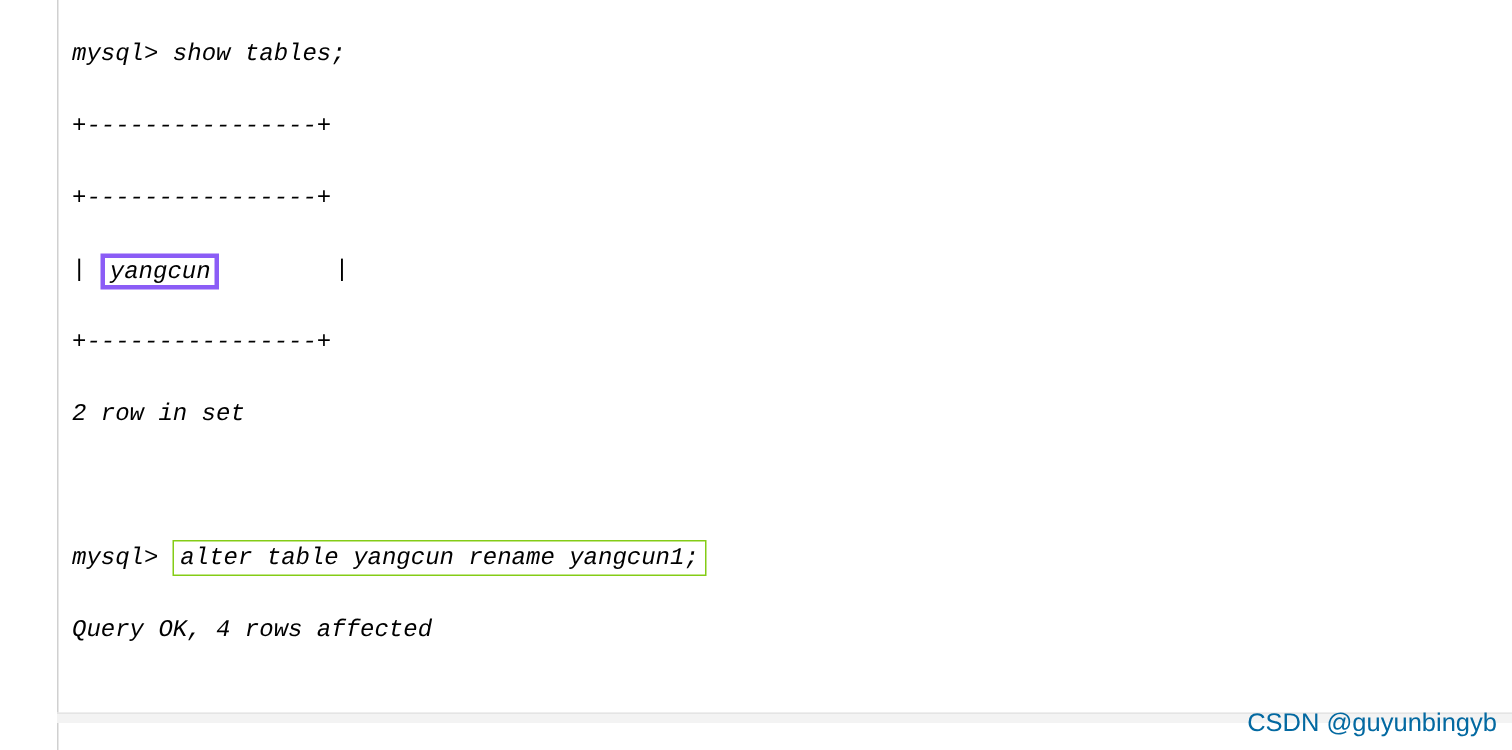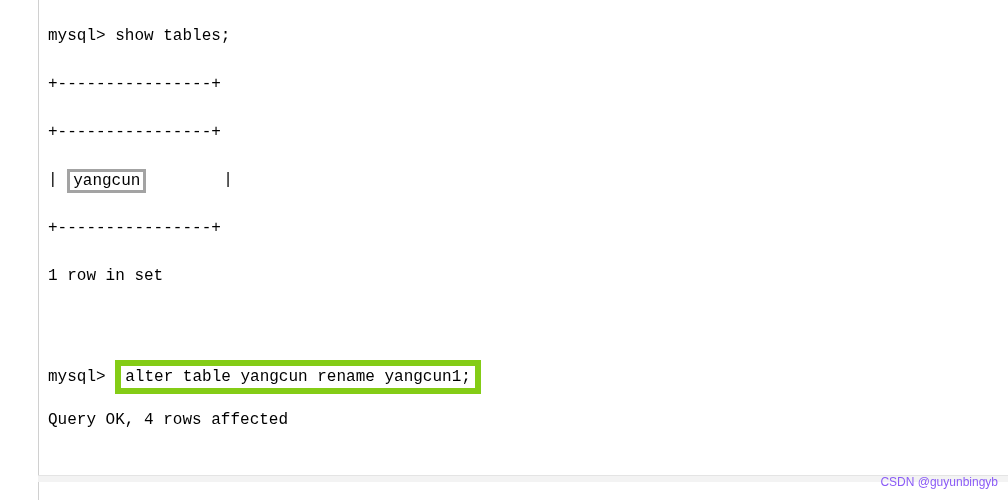--- a/index.html
+++ b/index.html
@@ -22,44 +22,45 @@
     }
     .left-border {
       position: absolute;
       left: 38px;
       top: 0;
       bottom: 0;
       width: 1px;
       background: #d0d0d0;
     }
     .highlight-red {
-      border: 3px solid #a3a3a3;
+      border: 3px solid #8b5cf6;
       padding: 0 3px;
       display: inline-block;
       line-height: 18px;
       position: relative;
       top: 1px;
     }
     .highlight-orange {
-      border: 6px solid #84cc16;
+      border: 1px solid #84cc16;
       padding: 1px 4px;
       display: inline-block;
       line-height: 20px;
       position: relative;
     }
     .watermark {
       position: absolute;
       bottom: 6px;
       right: 10px;
       font-family: Arial, sans-serif;
-      font-size: 12px;
-      color: #8b5cf6;
+      font-size: 17px;
+      color: #0369a1;
     }
     .line {
       height: 24px;
+      font-style: italic;
     }
     .bottom-bar {
       position: absolute;
       left: 38px;
       right: 0;
       bottom: 18px;
       height: 6px;
       background: #f3f3f3;
       border-top: 1px solid #e4e4e4;
     }
@@ -68,21 +69,21 @@
 <body>
 
 <div class="left-border"></div>
 
 <div class="terminal">
 <div class="line"><span>mysql&gt;</span> <span>show tables;</span></div>
 <div class="line"><span>+----------------+</span></div>
 <div class="line"><span>+----------------+</span></div>
 <div class="line"><span>| </span><span class="highlight-red"><span>yangcun</span></span><span>        |</span></div>
 <div class="line"><span>+----------------+</span></div>
-<div class="line"><span>1 row in set</span></div>
+<div class="line"><span>2 row in set</span></div>
 <div class="line"><span></span></div>
 <div class="line"><span>mysql&gt;</span> <span class="highlight-orange"><span>alter table yangcun rename yangcun1;</span></span></div>
 <div class="line"><span>Query OK, 4 rows affected</span></div>
 
 
 
 
 
 
 

